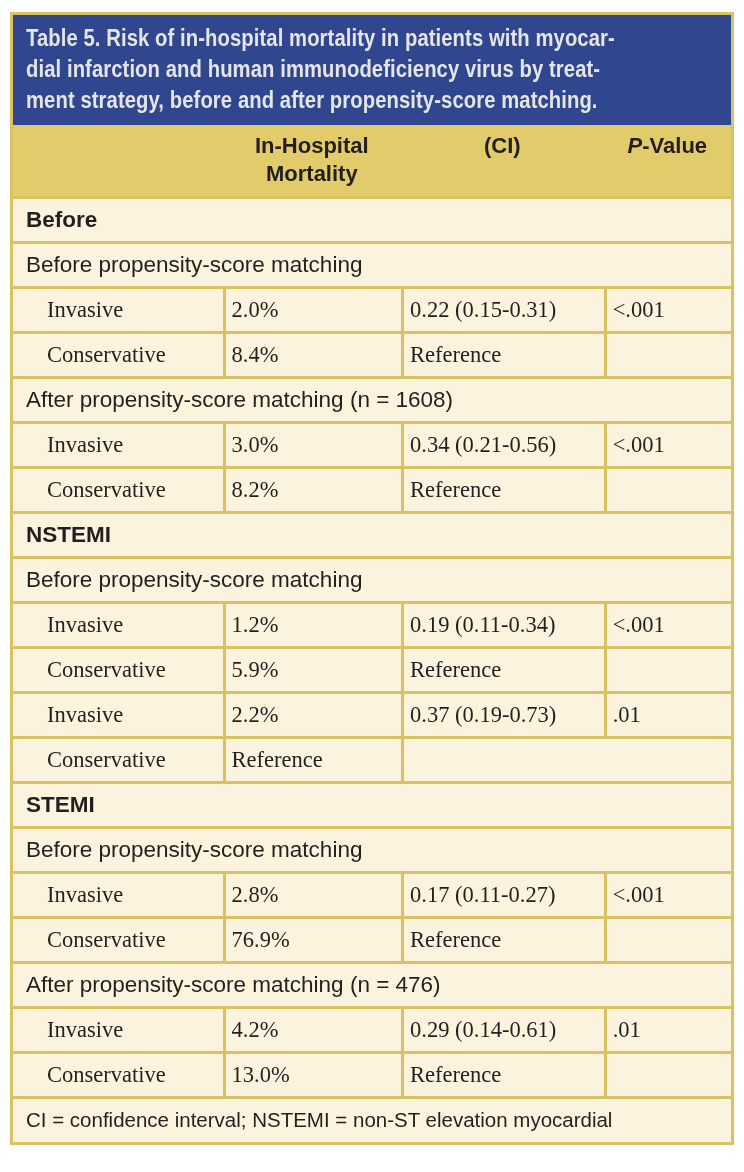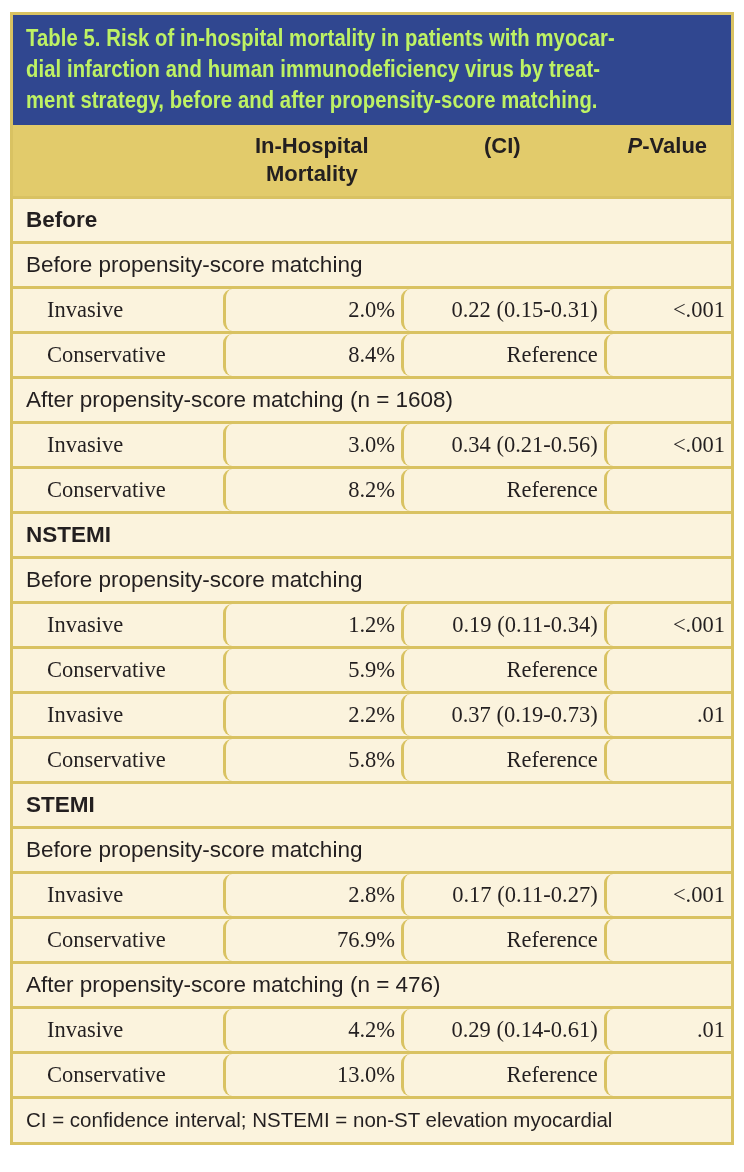--- a/index.html
+++ b/index.html
@@ -19,21 +19,21 @@
   }
   .page{width:744px;height:1172px;background:#fff;}
   .card{
     margin:12px 10px 0 10px;
     border:3px solid var(--grid);
     background:var(--cream);
   }
   
   .title{
     background:var(--navy);
-    color:#bef264;
+    color:#e5e5e5;
     padding:8px 13px 9px 13px;
   }
   .title-line{
     font-weight:700;
     font-size:23px;
     line-height:31px;
     white-space:nowrap;
     transform:scaleX(0.88);
     transform-origin:0 50%;
     letter-spacing:0.1px;
@@ -58,21 +58,21 @@
     display:grid;
     grid-template-columns:209fr 178fr 202fr 127fr;
   }
   .cell{
     padding:7px 6px 8px 6px;
     font-size:22.5px;
     line-height:27px;
     font-family:Liberation Serif, serif;
   }
   .row.data .cell + .cell{border-left:3px solid var(--grid);}
-  .cell.center{text-align:right;border-radius:9px;}
+  .cell.center{text-align:left;}
   .cell.strategy{padding-left:34px;}
   .span-label{
     padding:7px 6px 8px 13px;
     font-size:22.5px;
     line-height:27px;
   }
   .row.section .span-label{font-weight:700;}
   
   .footnote{
     border-top:3px solid var(--grid);
@@ -162,21 +162,20 @@
           <div class="cell center"></div>
         </div>
         <div class="row data">
           <div class="cell strategy">Invasive</div>
           <div class="cell center">2.2%</div>
           <div class="cell center">0.37 (0.19-0.73)</div>
           <div class="cell center">.01</div>
         </div>
         <div class="row data">
           <div class="cell strategy">Conservative</div>
-          <div class="cell center">5.8%</div>
           <div class="cell center">Reference</div>
           <div class="cell center"></div>
         </div>
         <div class="row section">
           <div class="span-label">STEMI</div>
         </div>
         <div class="row sub">
           <div class="span-label">Before propensity-score matching</div>
         </div>
         <div class="row data">

